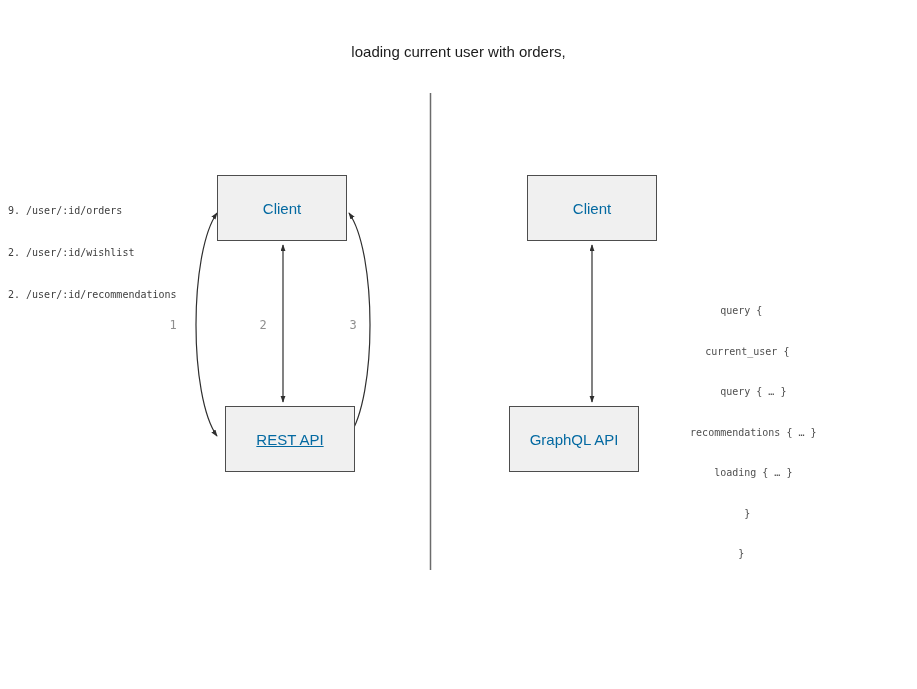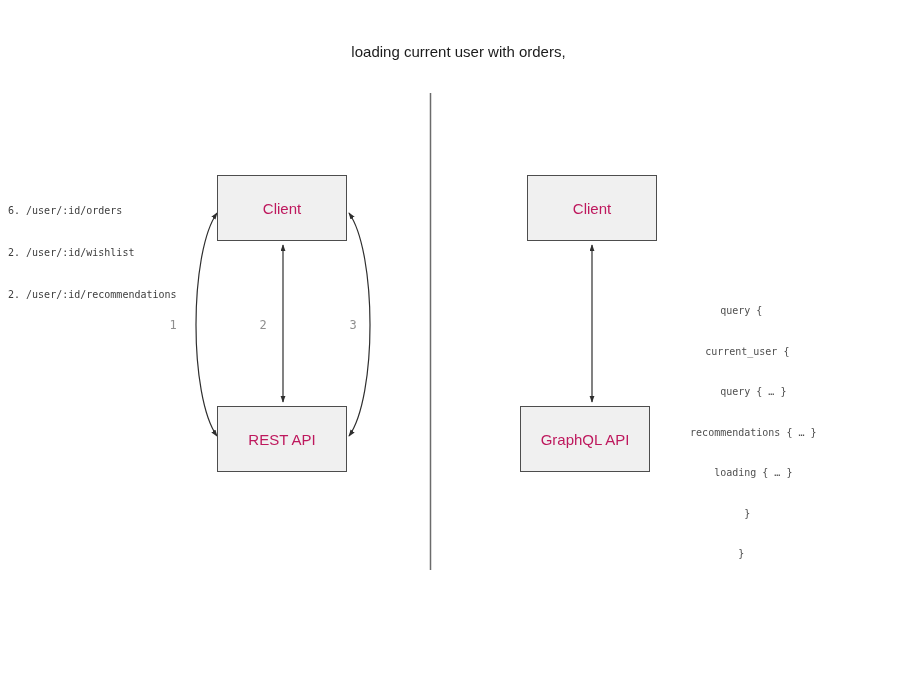--- a/index.html
+++ b/index.html
@@ -47,26 +47,26 @@
   .node {
     position: absolute;
     width: 130px;
     height: 66px;
     background: #f0f0f0;
     border: 1.5px solid #4d4d4d;
     display: flex;
     align-items: center;
     justify-content: center;
     font-size: 15px;
-    color: #be185d;
+    color: #0369a1;
   }
   .node-client-left   { left: 217px; top: 175px; }
-  .node-rest-api      { left: 217px; top: 406px; }
+  .node-rest-api      { left: 225px; top: 406px; text-decoration: underline; }
   .node-client-right  { left: 527px; top: 175px; }
-  .node-graphql-api   { left: 520px; top: 406px; }
+  .node-graphql-api   { left: 509px; top: 406px; }
 
   .arrow-label {
     position: absolute;
     font-family: "DejaVu Sans Mono", monospace;
     font-size: 12px;
     color: #8e8e8e;
     transform: translate(-50%, -50%);
   }
   .arrow-label-1 { left: 173px; top: 325px; }
   .arrow-label-2 { left: 263px; top: 325px; }
@@ -105,21 +105,21 @@
     <path d="M349,213 C377,253 377,397 349,436" fill="none" stroke="#2e2e2e" stroke-width="1.2" marker-start="url(#ah)" marker-end="url(#ah)"></path>
 
     <path d="M592,245 L592,402" fill="none" stroke="#2e2e2e" stroke-width="1.2" marker-start="url(#ah)" marker-end="url(#ah)"></path>
   </svg>
 
   <div class="title">
     <div>loading current user with orders,</div>
   </div>
 
   <div class="endpoints">
-    <div>6. /user/:id/orders</div>
+    <div>9. /user/:id/orders</div>
     <div>2. /user/:id/wishlist</div>
     <div>2. /user/:id/recommendations</div>
   </div>
 
   <div class="node node-client-left">
     <span>Client</span>
   </div>
 
   <div class="node node-rest-api">
     <span>REST API</span>

